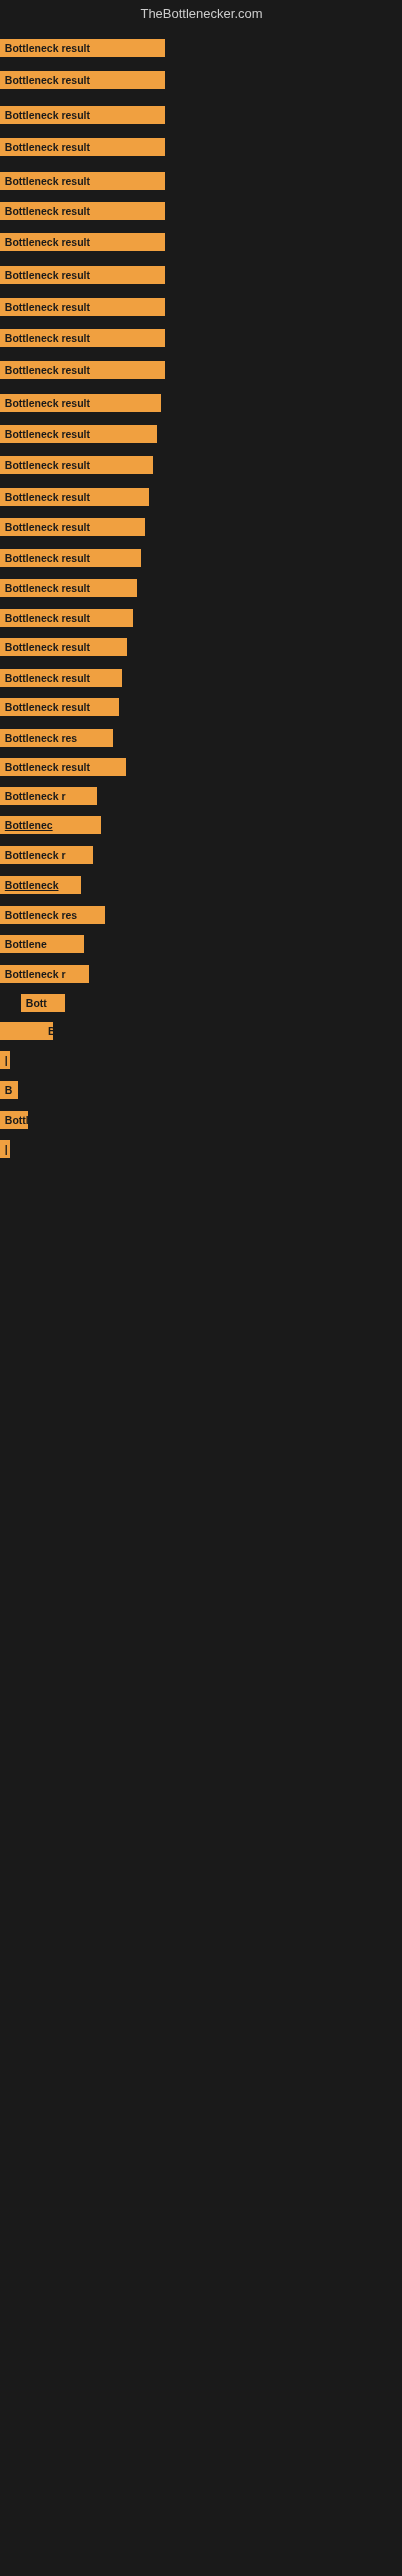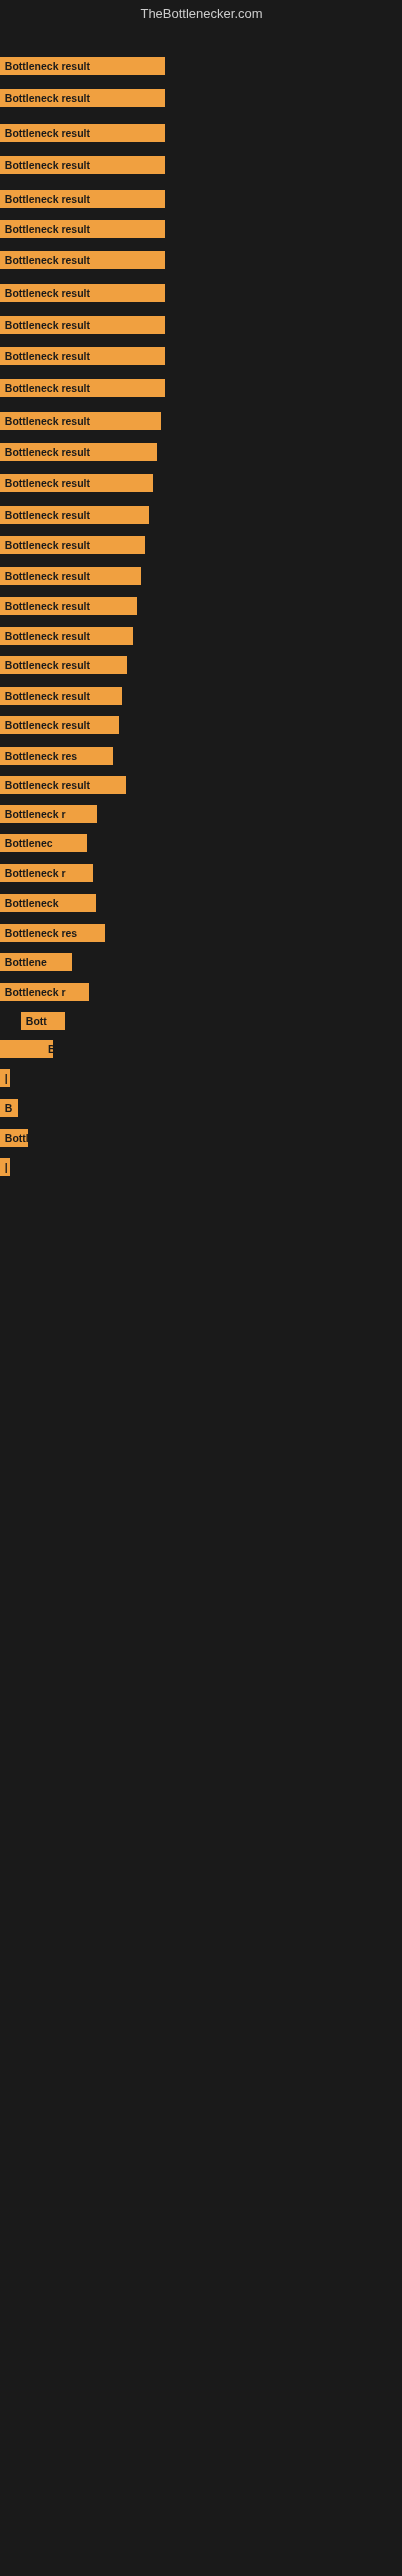--- a/index.html
+++ b/index.html
@@ -19,21 +19,20 @@
       color: #cccccc;
       font-size: 13px;
       padding: 6.4px 0 3.2px 0;
     }
     .bottleneck-bar {
       display: flex;
       align-items: center;
       margin-bottom: 0px;
       position: absolute;
       left: 0;
-      margin-top: 18px;
     }
     .bar-label {
       background-color: #f0a040;
       color: #1a1a1a;
       font-size: 10.5px;
       font-weight: bold;
       padding: 3.2px 4.8px;
       white-space: nowrap;
       overflow: hidden;
     }
@@ -117,33 +116,33 @@
     <div class="bottleneck-bar" style="top: 704px;">
       <div class="bar-label" style="width: 113px;">Bottleneck res</div>
     </div>
     <div class="bottleneck-bar" style="top: 733px;">
       <div class="bar-label" style="width: 126px;">Bottleneck result</div>
     </div>
     <div class="bottleneck-bar" style="top: 762px;">
       <div class="bar-label" style="width: 97px;">Bottleneck r</div>
     </div>
     <div class="bottleneck-bar" style="top: 791px;">
-      <div class="bar-label" style="width: 87px;">Bottlenec</div>
+      <div class="bar-label" style="width: 101px; text-decoration: underline;">Bottlenec</div>
     </div>
     <div class="bottleneck-bar" style="top: 821px;">
       <div class="bar-label" style="width: 93px;">Bottleneck r</div>
     </div>
     <div class="bottleneck-bar" style="top: 851px;">
-      <div class="bar-label" style="width: 96px;">Bottleneck</div>
+      <div class="bar-label" style="width: 81px; text-decoration: underline;">Bottleneck</div>
     </div>
     <div class="bottleneck-bar" style="top: 881px;">
       <div class="bar-label" style="width: 105px;">Bottleneck res</div>
     </div>
     <div class="bottleneck-bar" style="top: 910px;">
-      <div class="bar-label" style="width: 72px;">Bottlene</div>
+      <div class="bar-label" style="width: 84px;">Bottlene</div>
     </div>
     <div class="bottleneck-bar" style="top: 940px;">
       <div class="bar-label" style="width: 89px;">Bottleneck r</div>
     </div>
     <div class="bottleneck-bar" style="top: 969px; padding-left: 21px;">
       <div class="bar-label" style="width: 44px;">Bott</div>
     </div>
     <div class="bottleneck-bar" style="top: 997px;">
       <div class="bar-label" style="width: 46px; padding-left: 48px;">Bo</div>
     </div>

